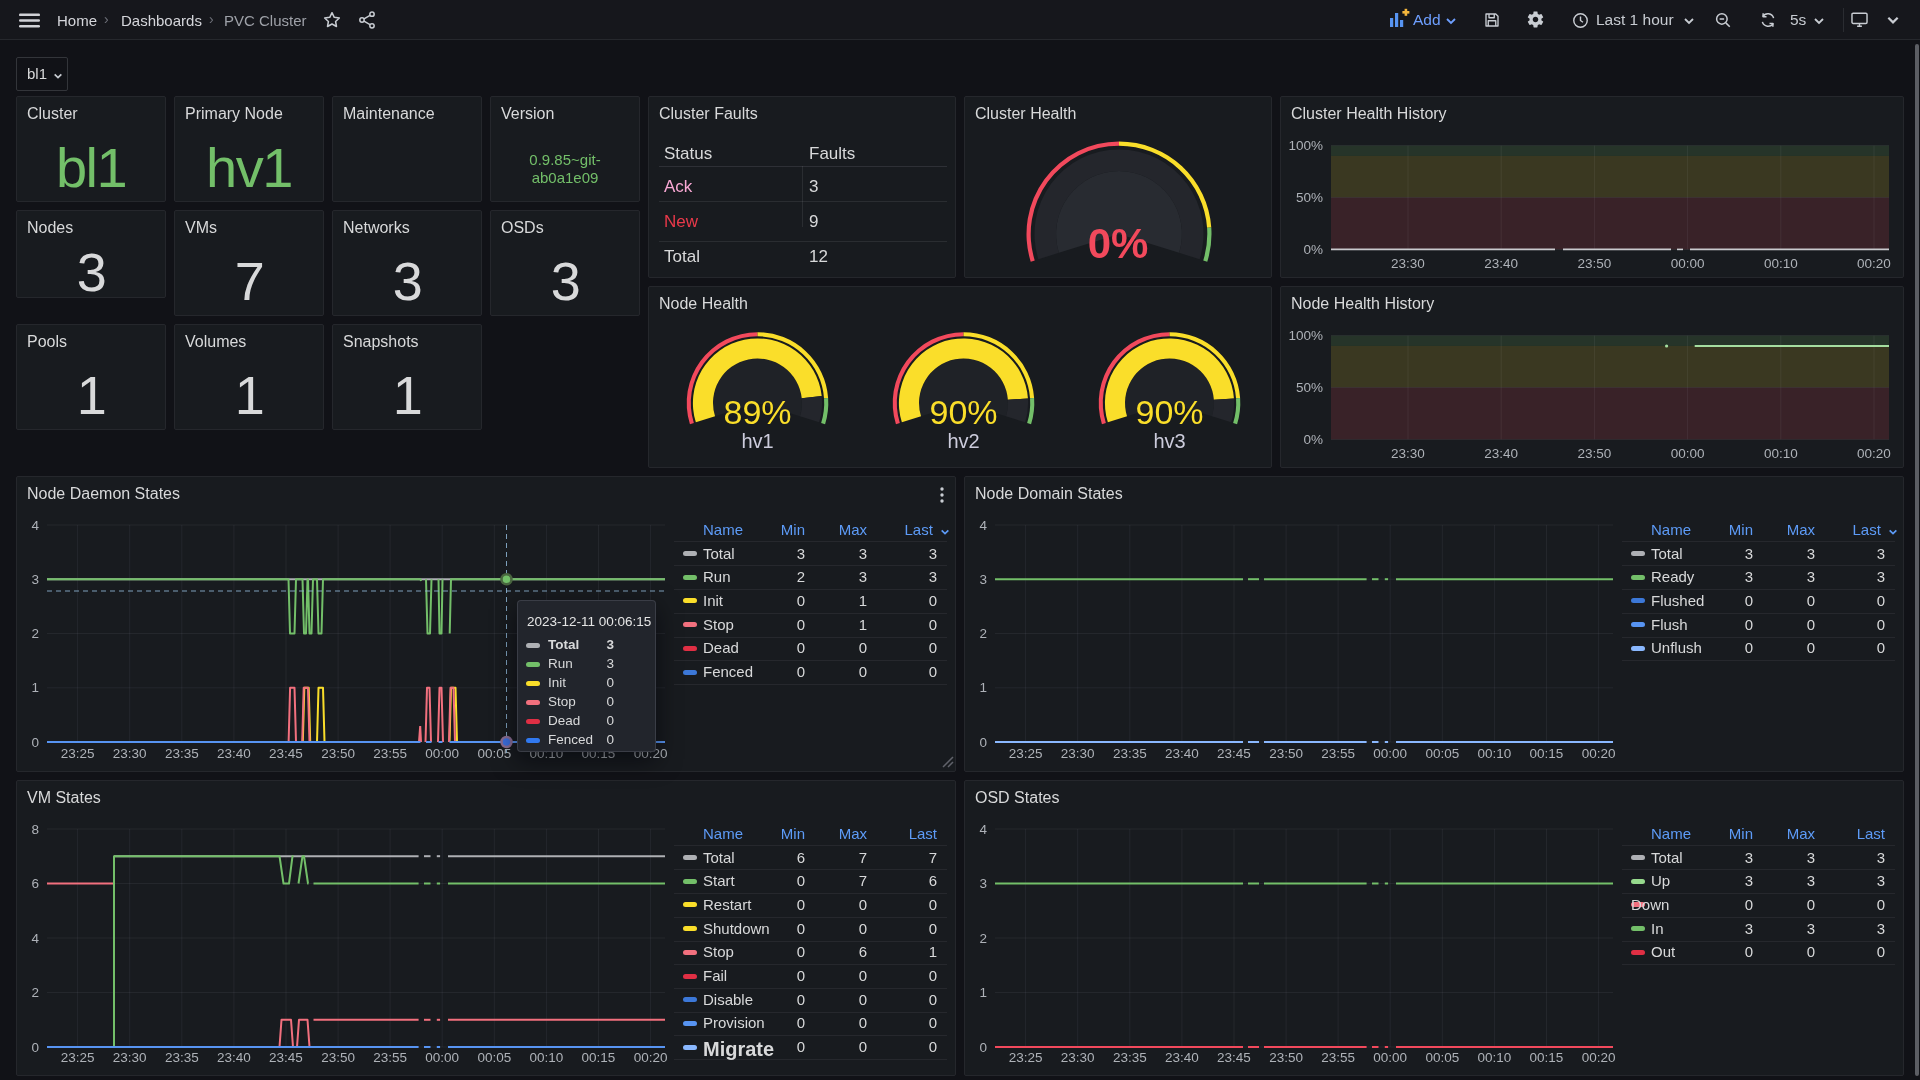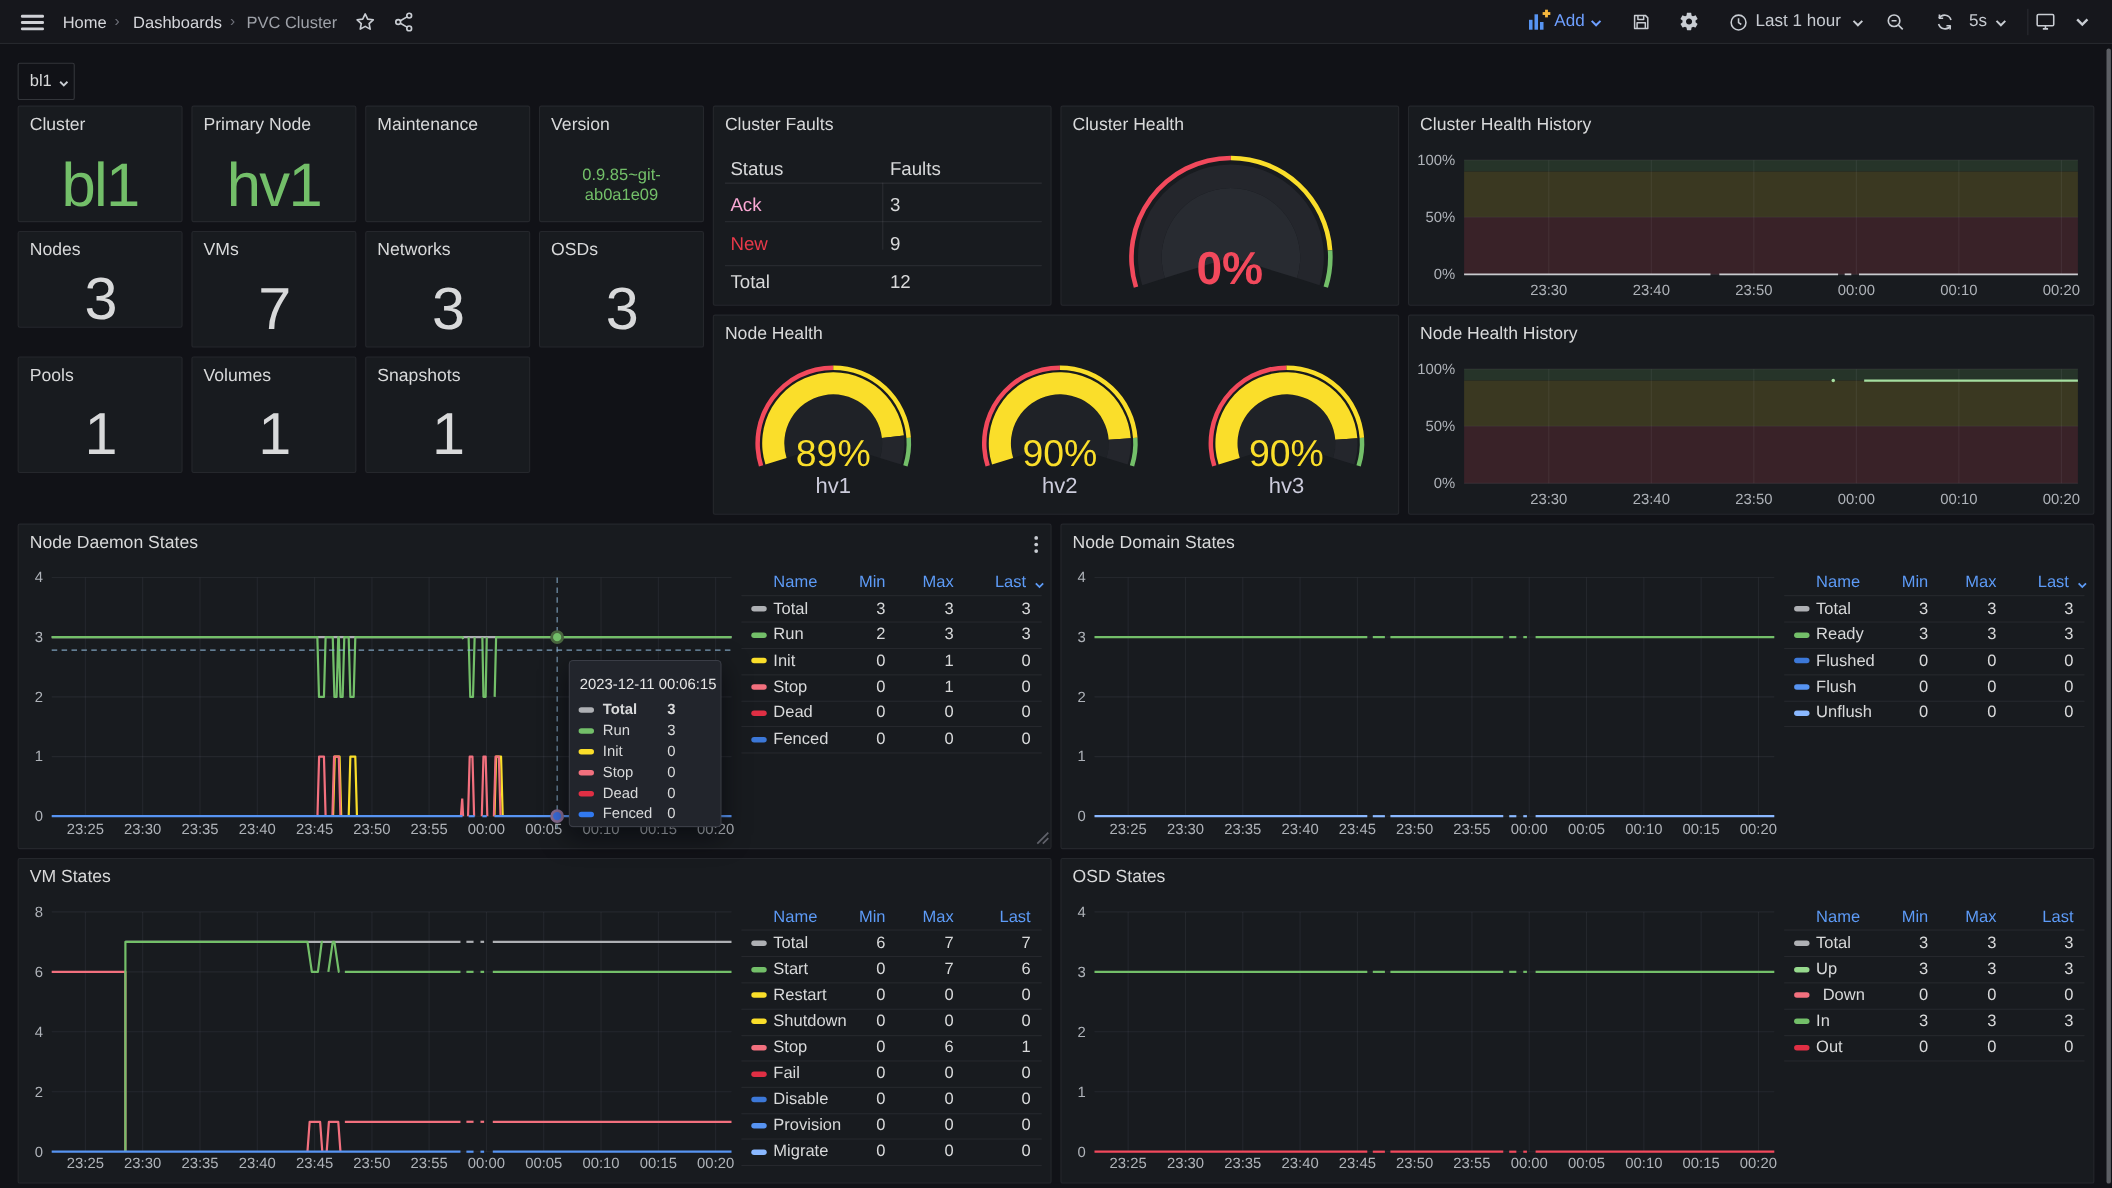--- a/index.html
+++ b/index.html
@@ -569,21 +569,21 @@
     <div class="abs" style="left:790px;top:209.7px;width:60px;text-align:right;font-size:15px;font-weight:400;color:#d8d9da">0</div>
     <div class="abs" style="left:860px;top:209.7px;width:60px;text-align:right;font-size:15px;font-weight:400;color:#d8d9da">0</div>
     <div class="abs" style="left:657px;top:230.6px;width:273px;height:1px;background:rgba(204,204,220,0.08)"></div>
     <div class="abs" style="left:666px;top:239.9px;width:14px;height:5px;border-radius:2.5px;background:#5794F2"></div>
     <div class="abs" style="left:686px;top:233.4px;font-size:15px;font-weight:400;color:#d8d9da">Provision</div>
     <div class="abs" style="left:728px;top:233.4px;width:60px;text-align:right;font-size:15px;font-weight:400;color:#d8d9da">0</div>
     <div class="abs" style="left:790px;top:233.4px;width:60px;text-align:right;font-size:15px;font-weight:400;color:#d8d9da">0</div>
     <div class="abs" style="left:860px;top:233.4px;width:60px;text-align:right;font-size:15px;font-weight:400;color:#d8d9da">0</div>
     <div class="abs" style="left:657px;top:254.3px;width:273px;height:1px;background:rgba(204,204,220,0.08)"></div>
     <div class="abs" style="left:666px;top:263.6px;width:14px;height:5px;border-radius:2.5px;background:#8AB8FF"></div>
-    <div class="abs" style="left:686px;top:257.1px;font-size:15px;font-weight:400;color:#d8d9da">Migrate</div>
+    <div class="abs" style="left:686px;top:257.1px;font-size:20px;font-weight:700;color:#d8d9da">Migrate</div>
     <div class="abs" style="left:728px;top:257.1px;width:60px;text-align:right;font-size:15px;font-weight:400;color:#d8d9da">0</div>
     <div class="abs" style="left:790px;top:257.1px;width:60px;text-align:right;font-size:15px;font-weight:400;color:#d8d9da">0</div>
     <div class="abs" style="left:860px;top:257.1px;width:60px;text-align:right;font-size:15px;font-weight:400;color:#d8d9da">0</div>
     <div class="abs" style="left:657px;top:278.0px;width:273px;height:1px;background:rgba(204,204,220,0.08)"></div>
   </div>
 <div class="panel" style="left:964px;top:780px;width:940px;height:296px">
     <div class="pt">OSD States</div>
     <svg width="940" height="296">
       <line x1="30" y1="48.0" x2="648" y2="48.0" stroke="rgba(204,204,220,0.07)"></line>
       <text x="22" y="52.5" font-size="13.5" fill="#aeb2b8" text-anchor="end">4</text>
@@ -643,21 +643,21 @@
     <div class="abs" style="left:790px;top:67.5px;width:60px;text-align:right;font-size:15px;font-weight:400;color:#d8d9da">3</div>
     <div class="abs" style="left:860px;top:67.5px;width:60px;text-align:right;font-size:15px;font-weight:400;color:#d8d9da">3</div>
     <div class="abs" style="left:657px;top:88.4px;width:273px;height:1px;background:rgba(204,204,220,0.08)"></div>
     <div class="abs" style="left:666px;top:97.7px;width:14px;height:5px;border-radius:2.5px;background:#96D98D"></div>
     <div class="abs" style="left:686px;top:91.2px;font-size:15px;font-weight:400;color:#d8d9da">Up</div>
     <div class="abs" style="left:728px;top:91.2px;width:60px;text-align:right;font-size:15px;font-weight:400;color:#d8d9da">3</div>
     <div class="abs" style="left:790px;top:91.2px;width:60px;text-align:right;font-size:15px;font-weight:400;color:#d8d9da">3</div>
     <div class="abs" style="left:860px;top:91.2px;width:60px;text-align:right;font-size:15px;font-weight:400;color:#d8d9da">3</div>
     <div class="abs" style="left:657px;top:112.1px;width:273px;height:1px;background:rgba(204,204,220,0.08)"></div>
     <div class="abs" style="left:666px;top:121.4px;width:14px;height:5px;border-radius:2.5px;background:#f2707e"></div>
-    <div class="abs" style="left:692px;top:114.9px;font-size:15px;font-weight:400;color:#d8d9da">Down</div>
+    <div class="abs" style="left:666px;top:114.9px;font-size:15px;font-weight:400;color:#d8d9da">Down</div>
     <div class="abs" style="left:728px;top:114.9px;width:60px;text-align:right;font-size:15px;font-weight:400;color:#d8d9da">0</div>
     <div class="abs" style="left:790px;top:114.9px;width:60px;text-align:right;font-size:15px;font-weight:400;color:#d8d9da">0</div>
     <div class="abs" style="left:860px;top:114.9px;width:60px;text-align:right;font-size:15px;font-weight:400;color:#d8d9da">0</div>
     <div class="abs" style="left:657px;top:135.8px;width:273px;height:1px;background:rgba(204,204,220,0.08)"></div>
     <div class="abs" style="left:666px;top:145.1px;width:14px;height:5px;border-radius:2.5px;background:#73BF69"></div>
     <div class="abs" style="left:686px;top:138.6px;font-size:15px;font-weight:400;color:#d8d9da">In</div>
     <div class="abs" style="left:728px;top:138.6px;width:60px;text-align:right;font-size:15px;font-weight:400;color:#d8d9da">3</div>
     <div class="abs" style="left:790px;top:138.6px;width:60px;text-align:right;font-size:15px;font-weight:400;color:#d8d9da">3</div>
     <div class="abs" style="left:860px;top:138.6px;width:60px;text-align:right;font-size:15px;font-weight:400;color:#d8d9da">3</div>
     <div class="abs" style="left:657px;top:159.5px;width:273px;height:1px;background:rgba(204,204,220,0.08)"></div>

